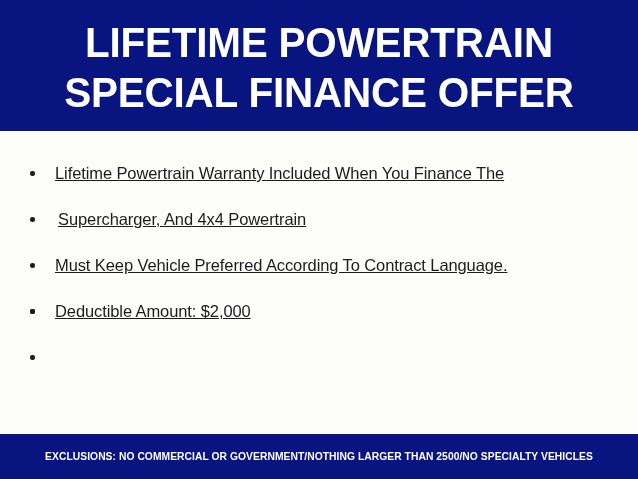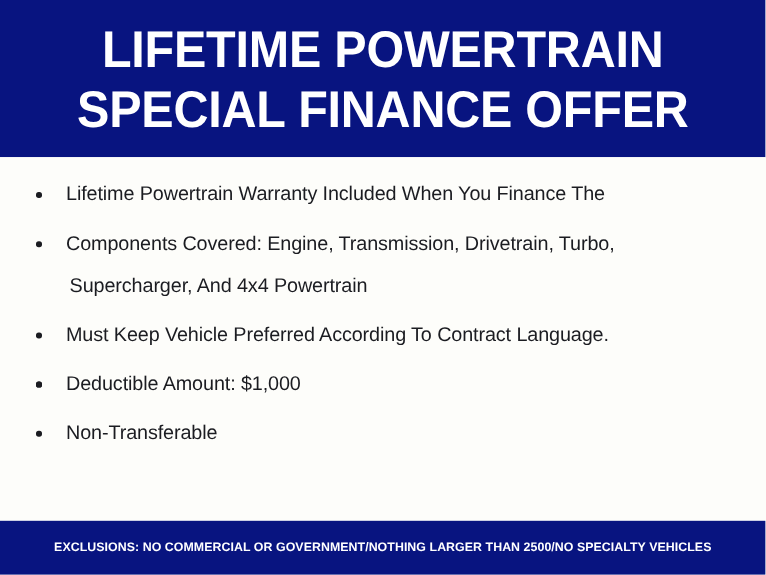--- a/index.html
+++ b/index.html
@@ -56,26 +56,27 @@
     box-sizing: border-box;
   }
   ul.bullets {
     list-style: none;
     margin: 0;
     padding: 0;
   }
   li.bullet {
     position: relative;
     padding-left: 33px;
-    margin: 0 0 6px 0;
+    margin: 11px 0 6px 0;
     color: #1b1c21;
     font-family: "Liberation Sans", sans-serif;
     font-size: 16.5px;
     line-height: 35px;
     letter-spacing: -0.1px;
+    text-decoration: underline;
   }
   li.bullet .dot {
     position: absolute;
     left: 8px;
     top: 15px;
     width: 4.5px;
     height: 4.5px;
     border-radius: 50%;
     background: #1b1c21;
   }
@@ -116,41 +117,39 @@
   <div id="body">
     <ul class="bullets">
 
       <li class="bullet">
         <span class="dot"></span>
         <span>Lifetime Powertrain Warranty Included When You Finance The</span>
       </li>
 
       <li class="bullet">
         <span class="dot"></span>
-        <span>Components Covered: Engine, Transmission, Drivetrain, Turbo,</span>
         <span class="line2">Supercharger, And 4x4 Powertrain</span>
       </li>
 
       <li class="bullet">
         <span class="dot"></span>
         <span>Must Keep Vehicle Preferred According To Contract Language.</span>
       </li>
 
       <li class="bullet">
         <span class="dot"></span>
       </li>
 
       <li class="bullet">
         <span class="dot"></span>
-        <span>Deductible Amount: $1,000</span>
+        <span>Deductible Amount: $2,000</span>
       </li>
 
       <li class="bullet">
         <span class="dot"></span>
-        <span>Non-Transferable</span>
       </li>
 
     </ul>
   </div>
 
   <div id="footer">
     <div id="footer-text">EXCLUSIONS: NO COMMERCIAL OR GOVERNMENT/NOTHING LARGER THAN 2500/NO SPECIALTY VEHICLES</div>
   </div>
 
 </div>

